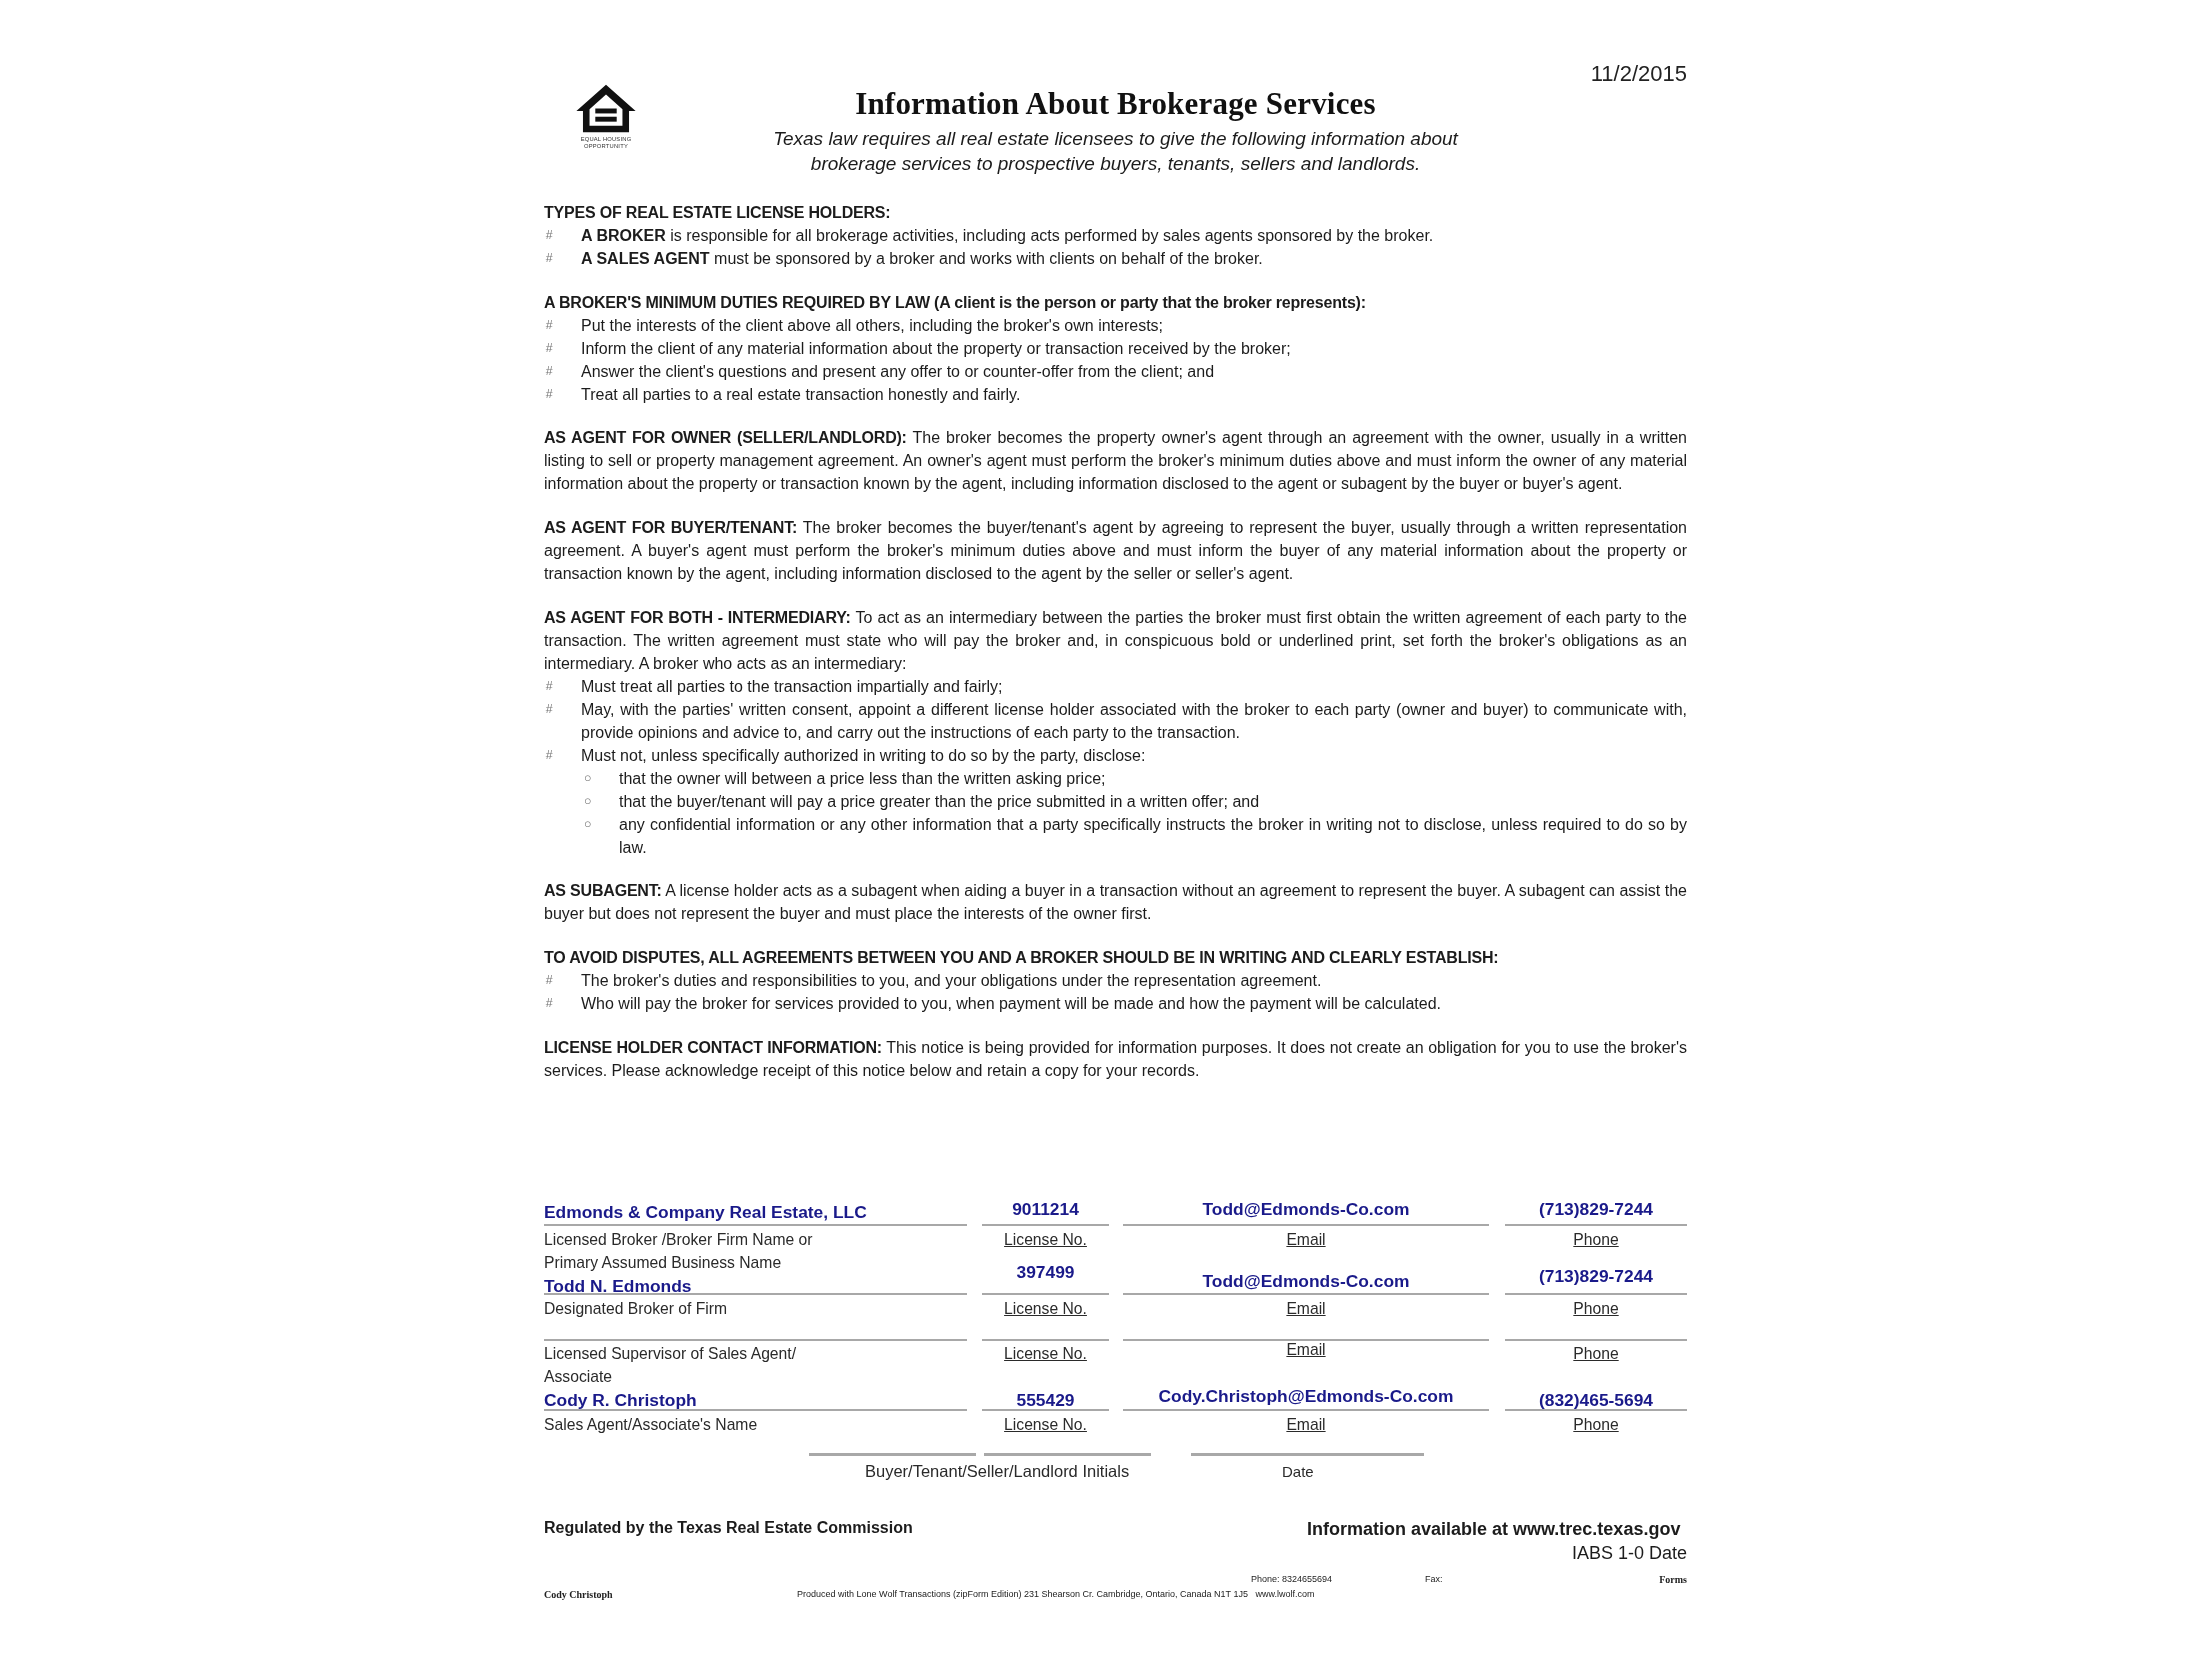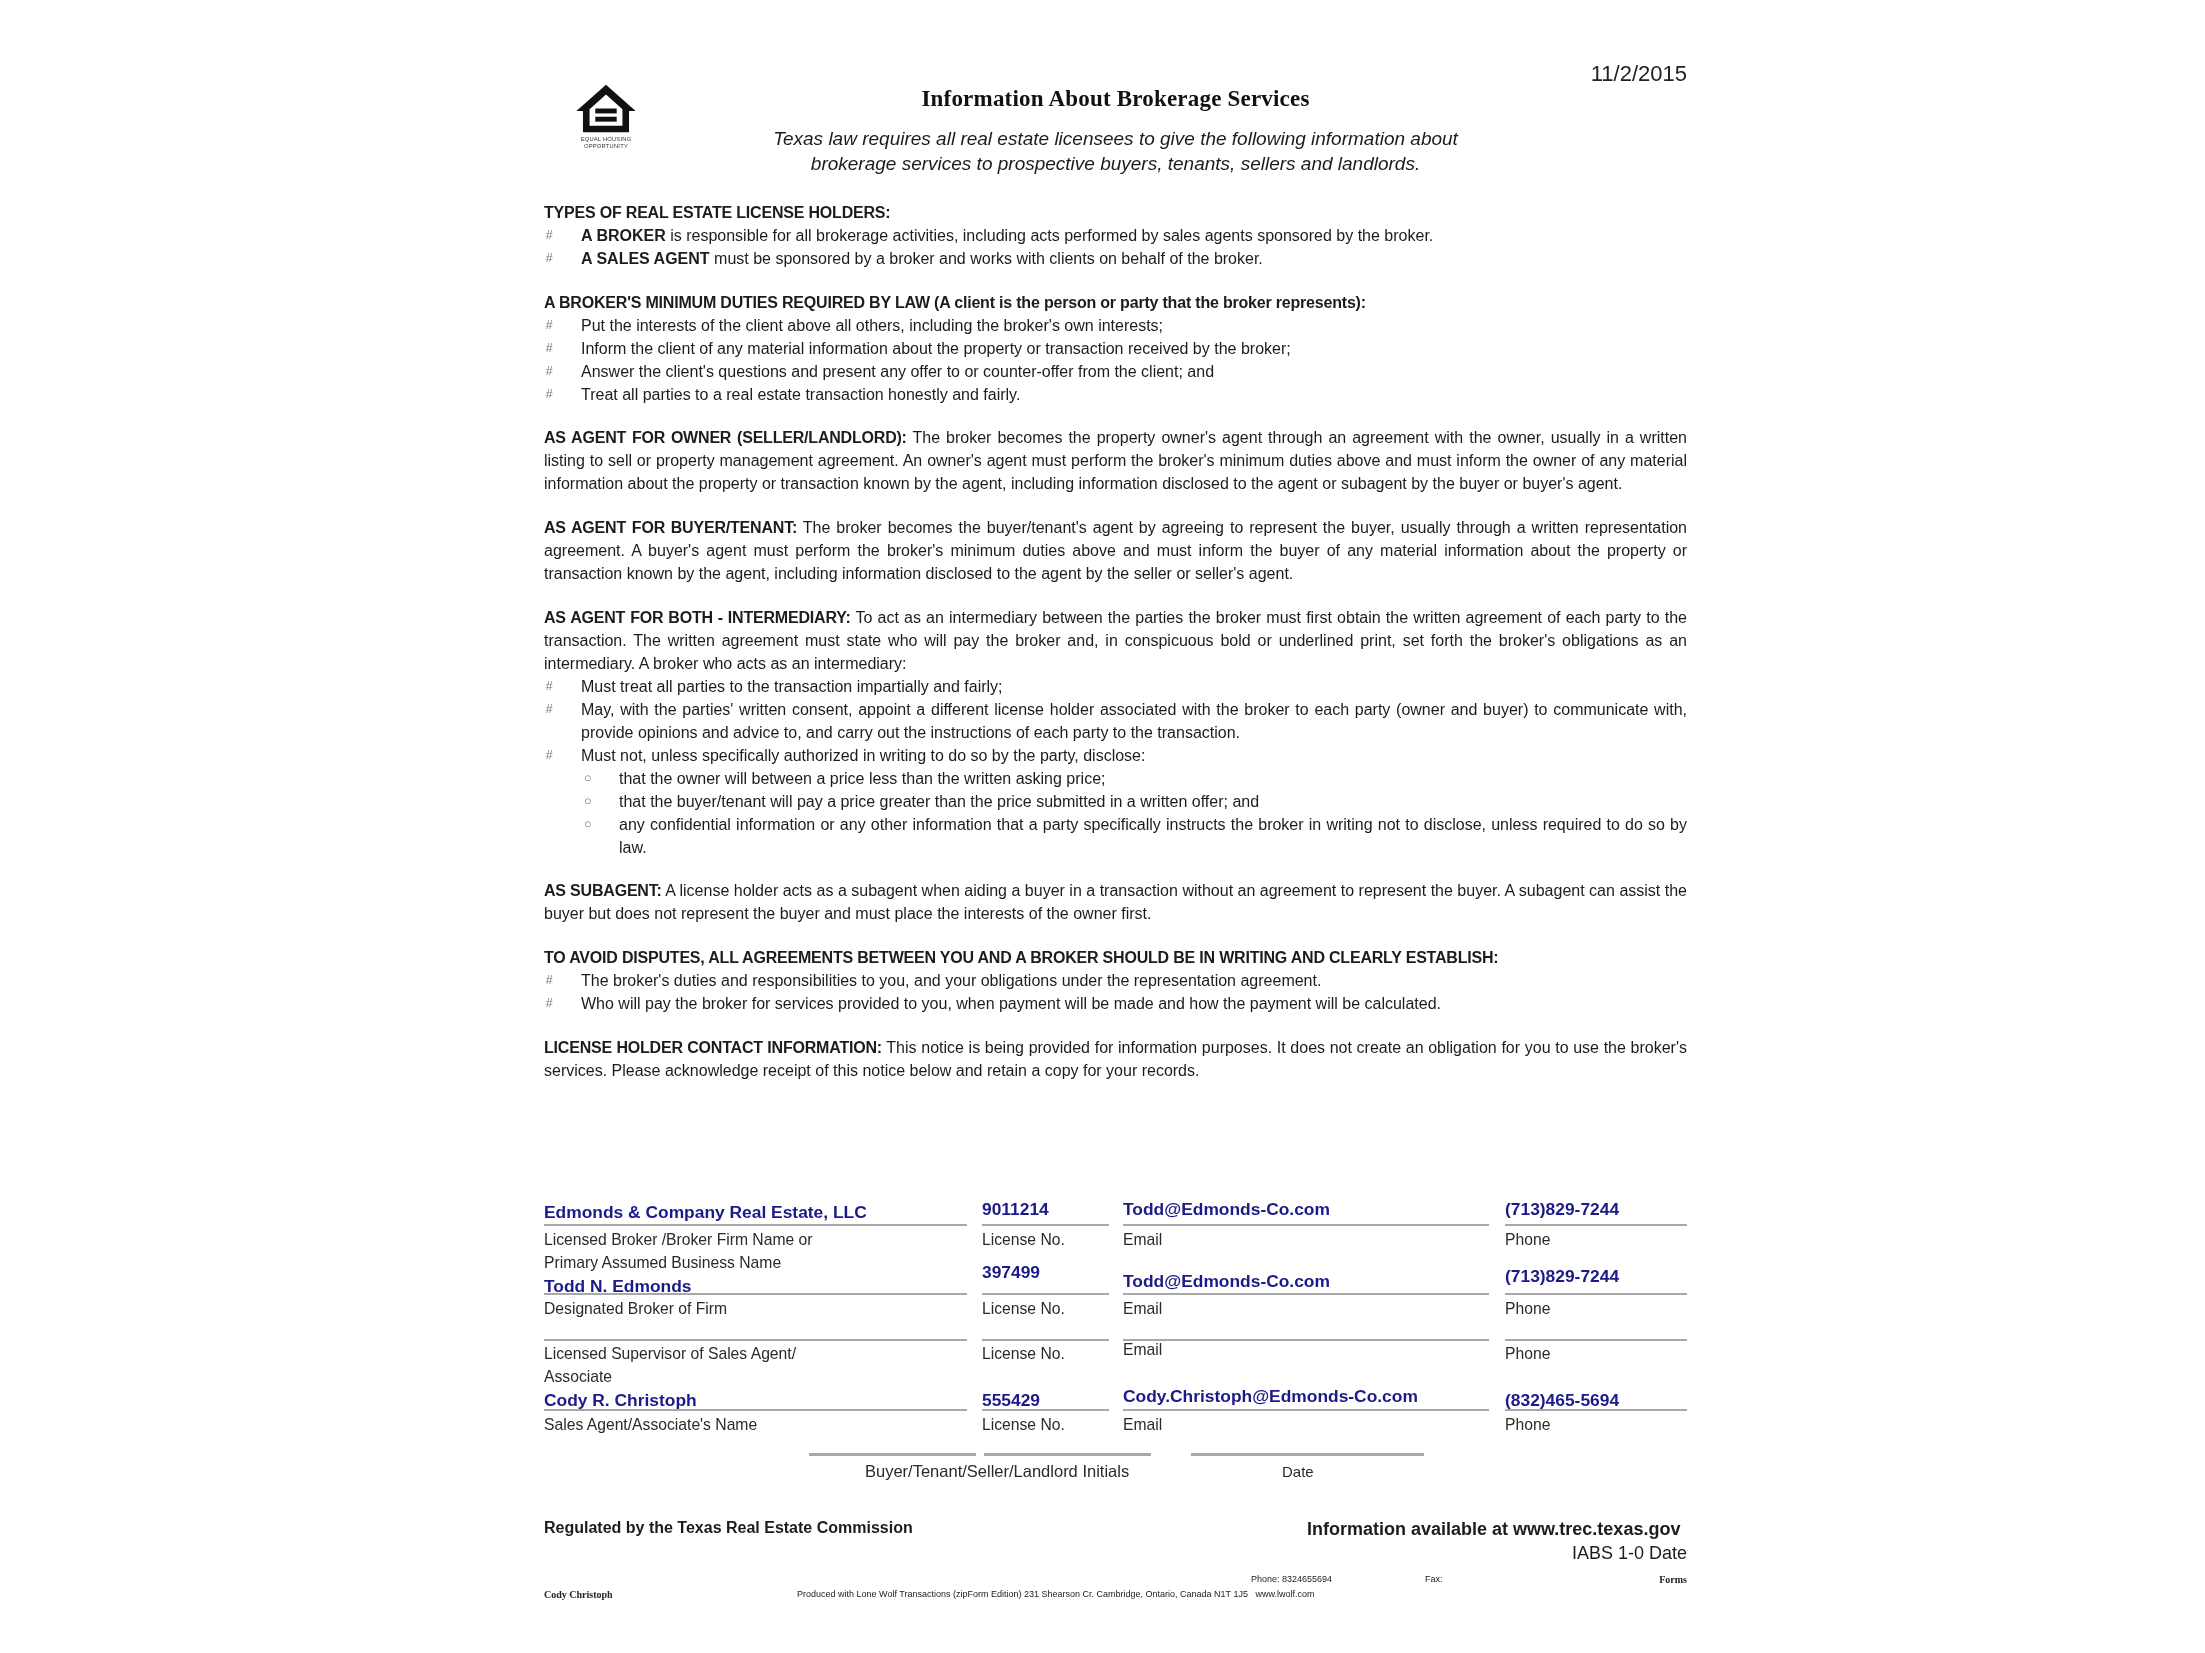--- a/index.html
+++ b/index.html
@@ -4,21 +4,21 @@
 <style>
   html, body { margin: 0; padding: 0; background: #ffffff; }
   body { width: 2205px; height: 1654px; position: relative; overflow: hidden;
          font-family: "Liberation Sans", sans-serif; color: #1c1c1c; }
   .page { position: absolute; left: 544px; top: 0; width: 1143px; height: 1654px; }
   .date { position: absolute; right: 0; top: 61px; font-size: 22px; color: #222; }
   .eho { position: absolute; left: 25px; top: 83px; width: 74px; text-align: center; }
   .eho svg { display: block; margin: 0 auto; }
   .eho .eho-text { font-size: 5.8px; line-height: 7.4px; letter-spacing: 0.2px; color: #333; margin-top: 1.7px; }
   .title { position: absolute; left: 0; right: 0; top: 86px; text-align: center;
-           font-family: "Liberation Serif", serif; font-weight: bold; font-size: 23px; color: #111; letter-spacing: 0.2px; }
+           font-family: "Liberation Serif", serif; font-weight: bold; font-size: 31px; color: #111; letter-spacing: 0.2px; }
   .subtitle { position: absolute; left: 0; right: 0; top: 126px; text-align: center;
               font-style: italic; font-size: 19px; line-height: 25px; color: #1c1c1c; }
   .body { position: absolute; left: 0; top: 201px; width: 1143px; font-size: 16px; line-height: 23px; }
   .h { font-weight: bold; font-size: 16px; letter-spacing: -0.2px; }
   .sec { margin: 0 0 20.7px 0; }
   .just { text-align: justify; text-align-last: left; }
   ul.bul { list-style: none; margin: 0; padding: 0; }
   ul.bul > li { position: relative; padding-left: 37px; text-align: justify; text-align-last: left; }
   ul.bul > li .mark { position: absolute; left: 1.7px; top: 0; color: #777; font-size: 12.4px; }
   ul.sub { list-style: none; margin: 0; padding: 0; }
@@ -29,21 +29,21 @@
   
   .contact { position: absolute; left: 0; top: 1201px; width: 1143px; font-size: 16.5px; }
   .crow { position: absolute; left: 0; width: 1143px; height: 25px; }
   .cell { position: absolute; height: 25px; }
   .cell .val { position: absolute; bottom: 3.3px; left: 0; right: 0; color: #1a1a8a; font-weight: bold; font-size: 17.4px; white-space: nowrap; }
   .cell .line { position: absolute; bottom: 0; left: 0; right: 0; height: 2.5px; background: #a8a8a8; }
   .c1 { left: 0; width: 423px; }
   .c2 { left: 438px; width: 127px; }
   .c3 { left: 579px; width: 366px; }
   .c4 { left: 961px; width: 182px; }
-  .center { text-align: left; }
+  .center { text-align: center; text-decoration: underline; }
   .lbl { position: absolute; font-size: 15.7px; color: #2a2a2a; line-height: 23px; }
   .iline { position: absolute; height: 2.5px; background: #a8a8a8; }
 
   .footer-left { position: absolute; left: 0; top: 1519px; font-weight: bold; font-size: 16px; }
   .footer-right { position: absolute; right: 6.6px; top: 1519px; font-weight: bold; font-size: 18px; }
   .iabs { position: absolute; right: 0; top: 1543px; font-size: 18px; }
   .tiny { position: absolute; font-size: 9px; color: #222; }
   .tiny-serif { position: absolute; font-family: "Liberation Serif", serif; font-weight: bold; font-size: 10px; color: #222; }
 </style>
 </head>

